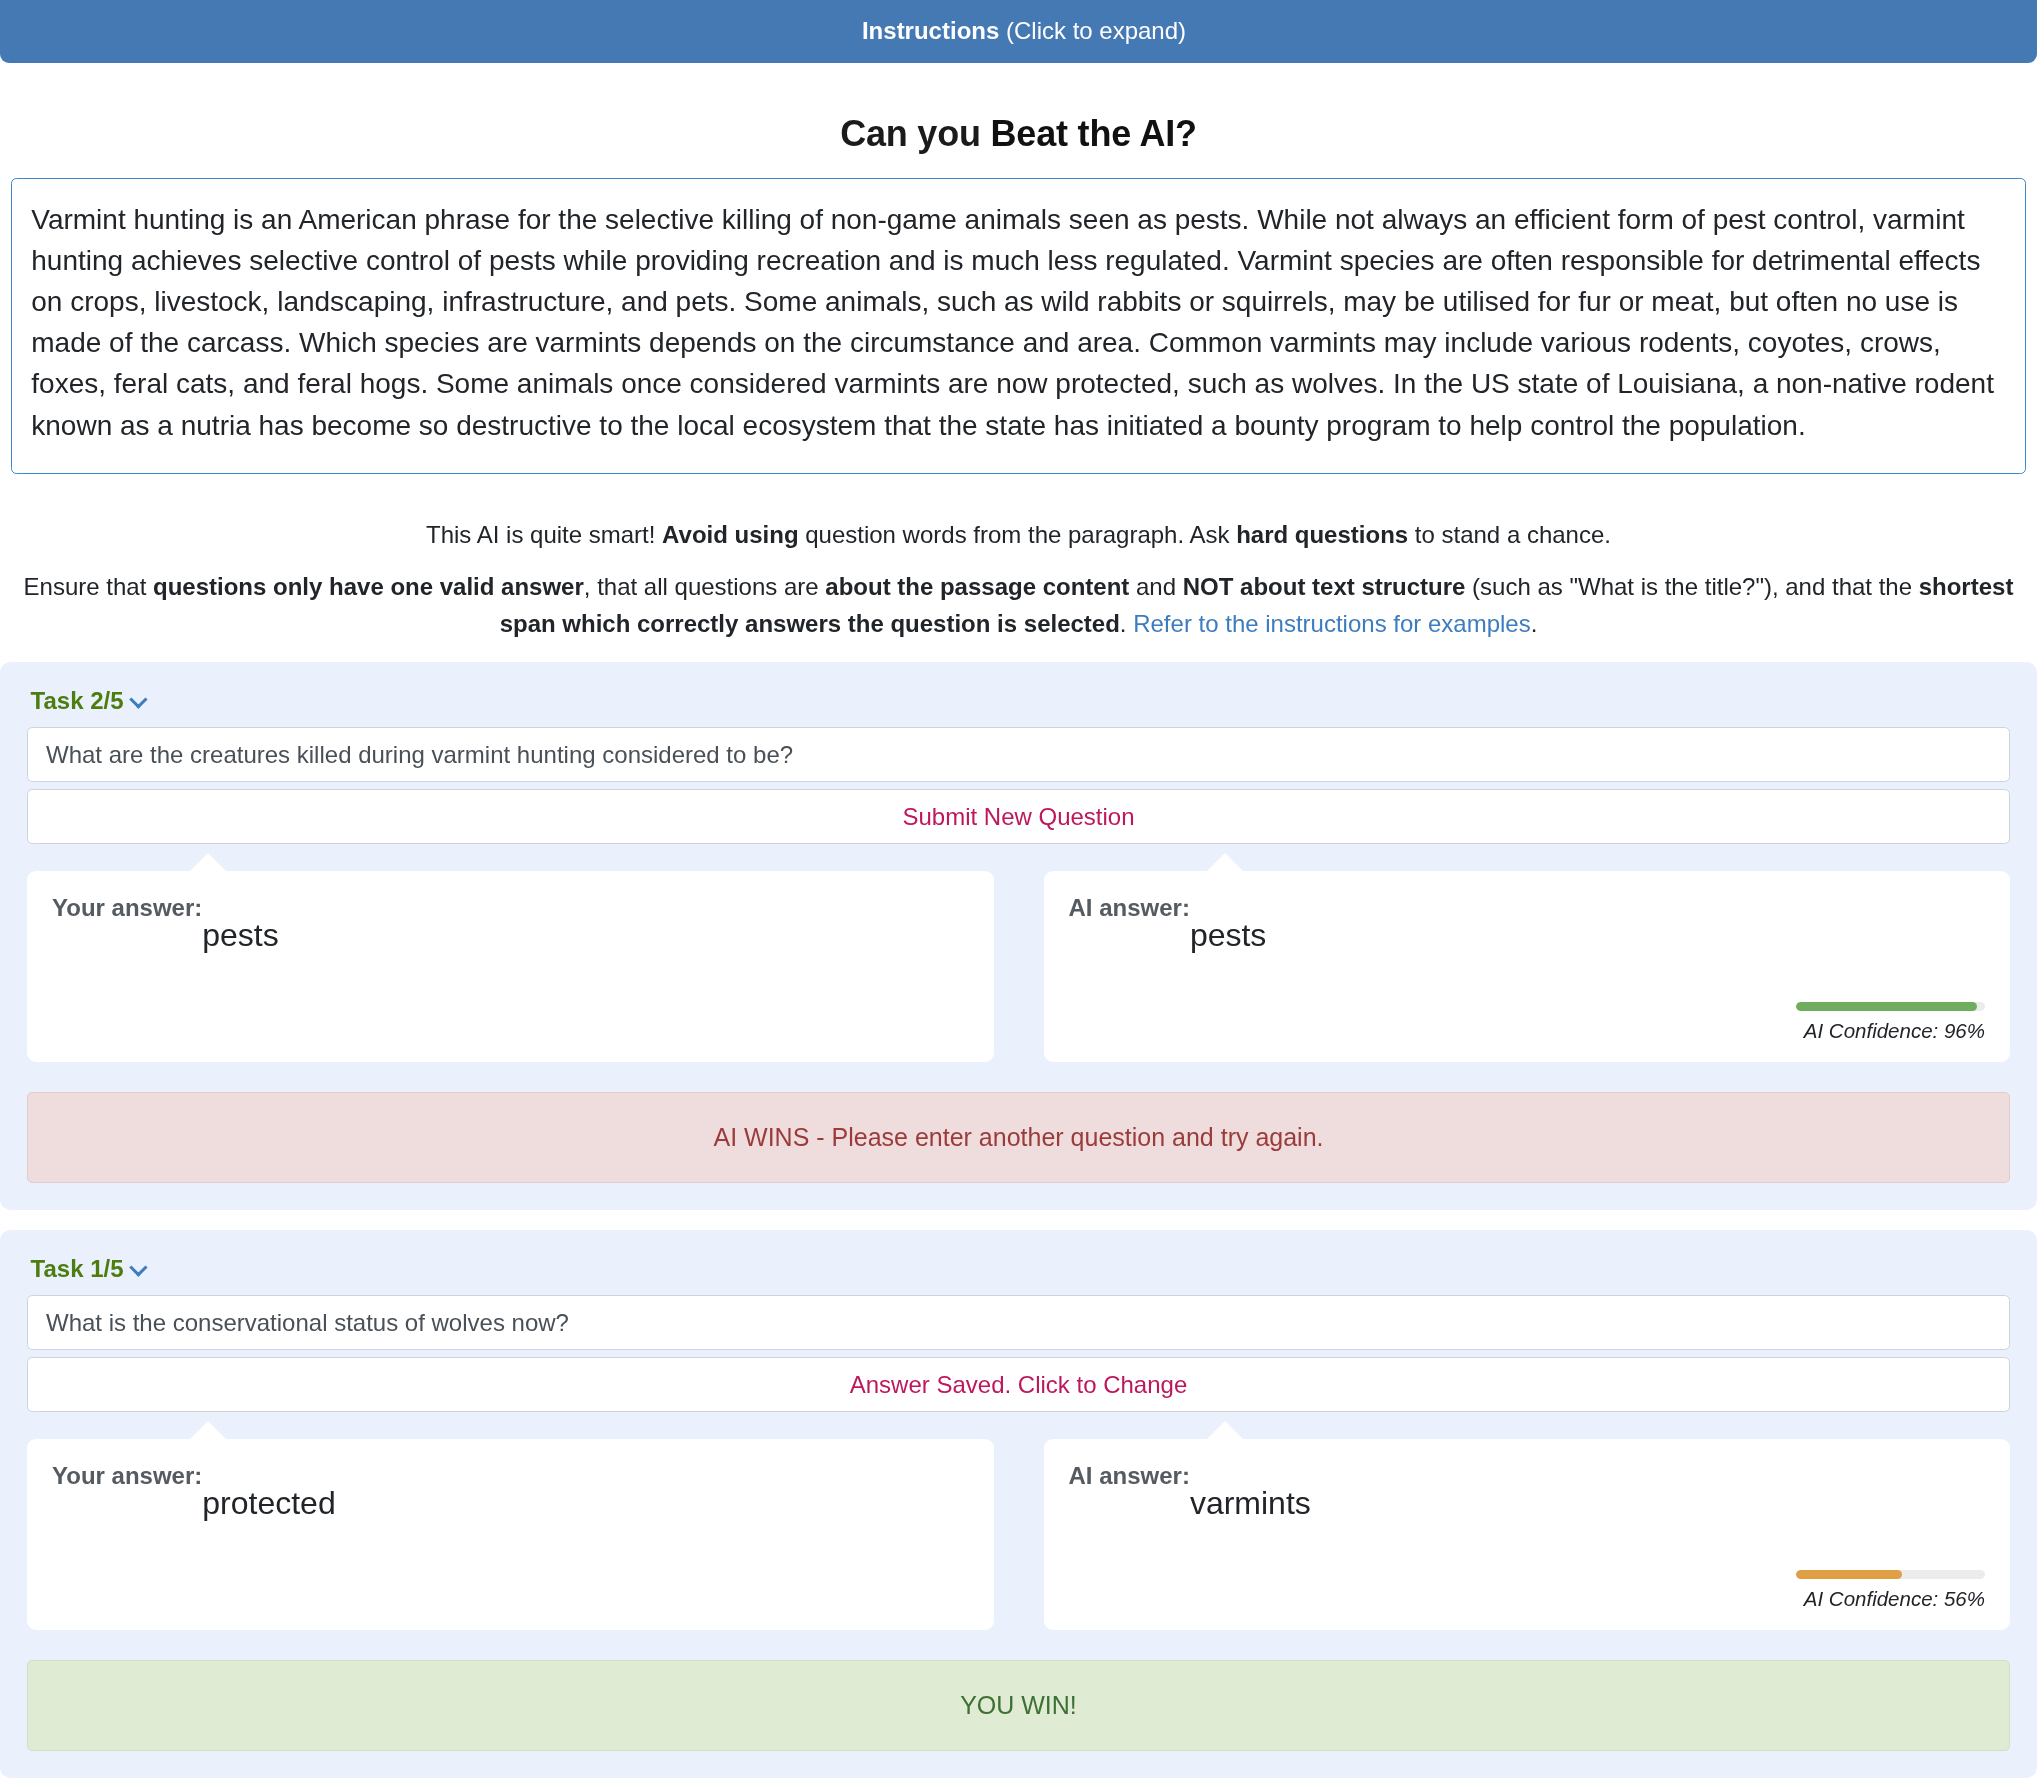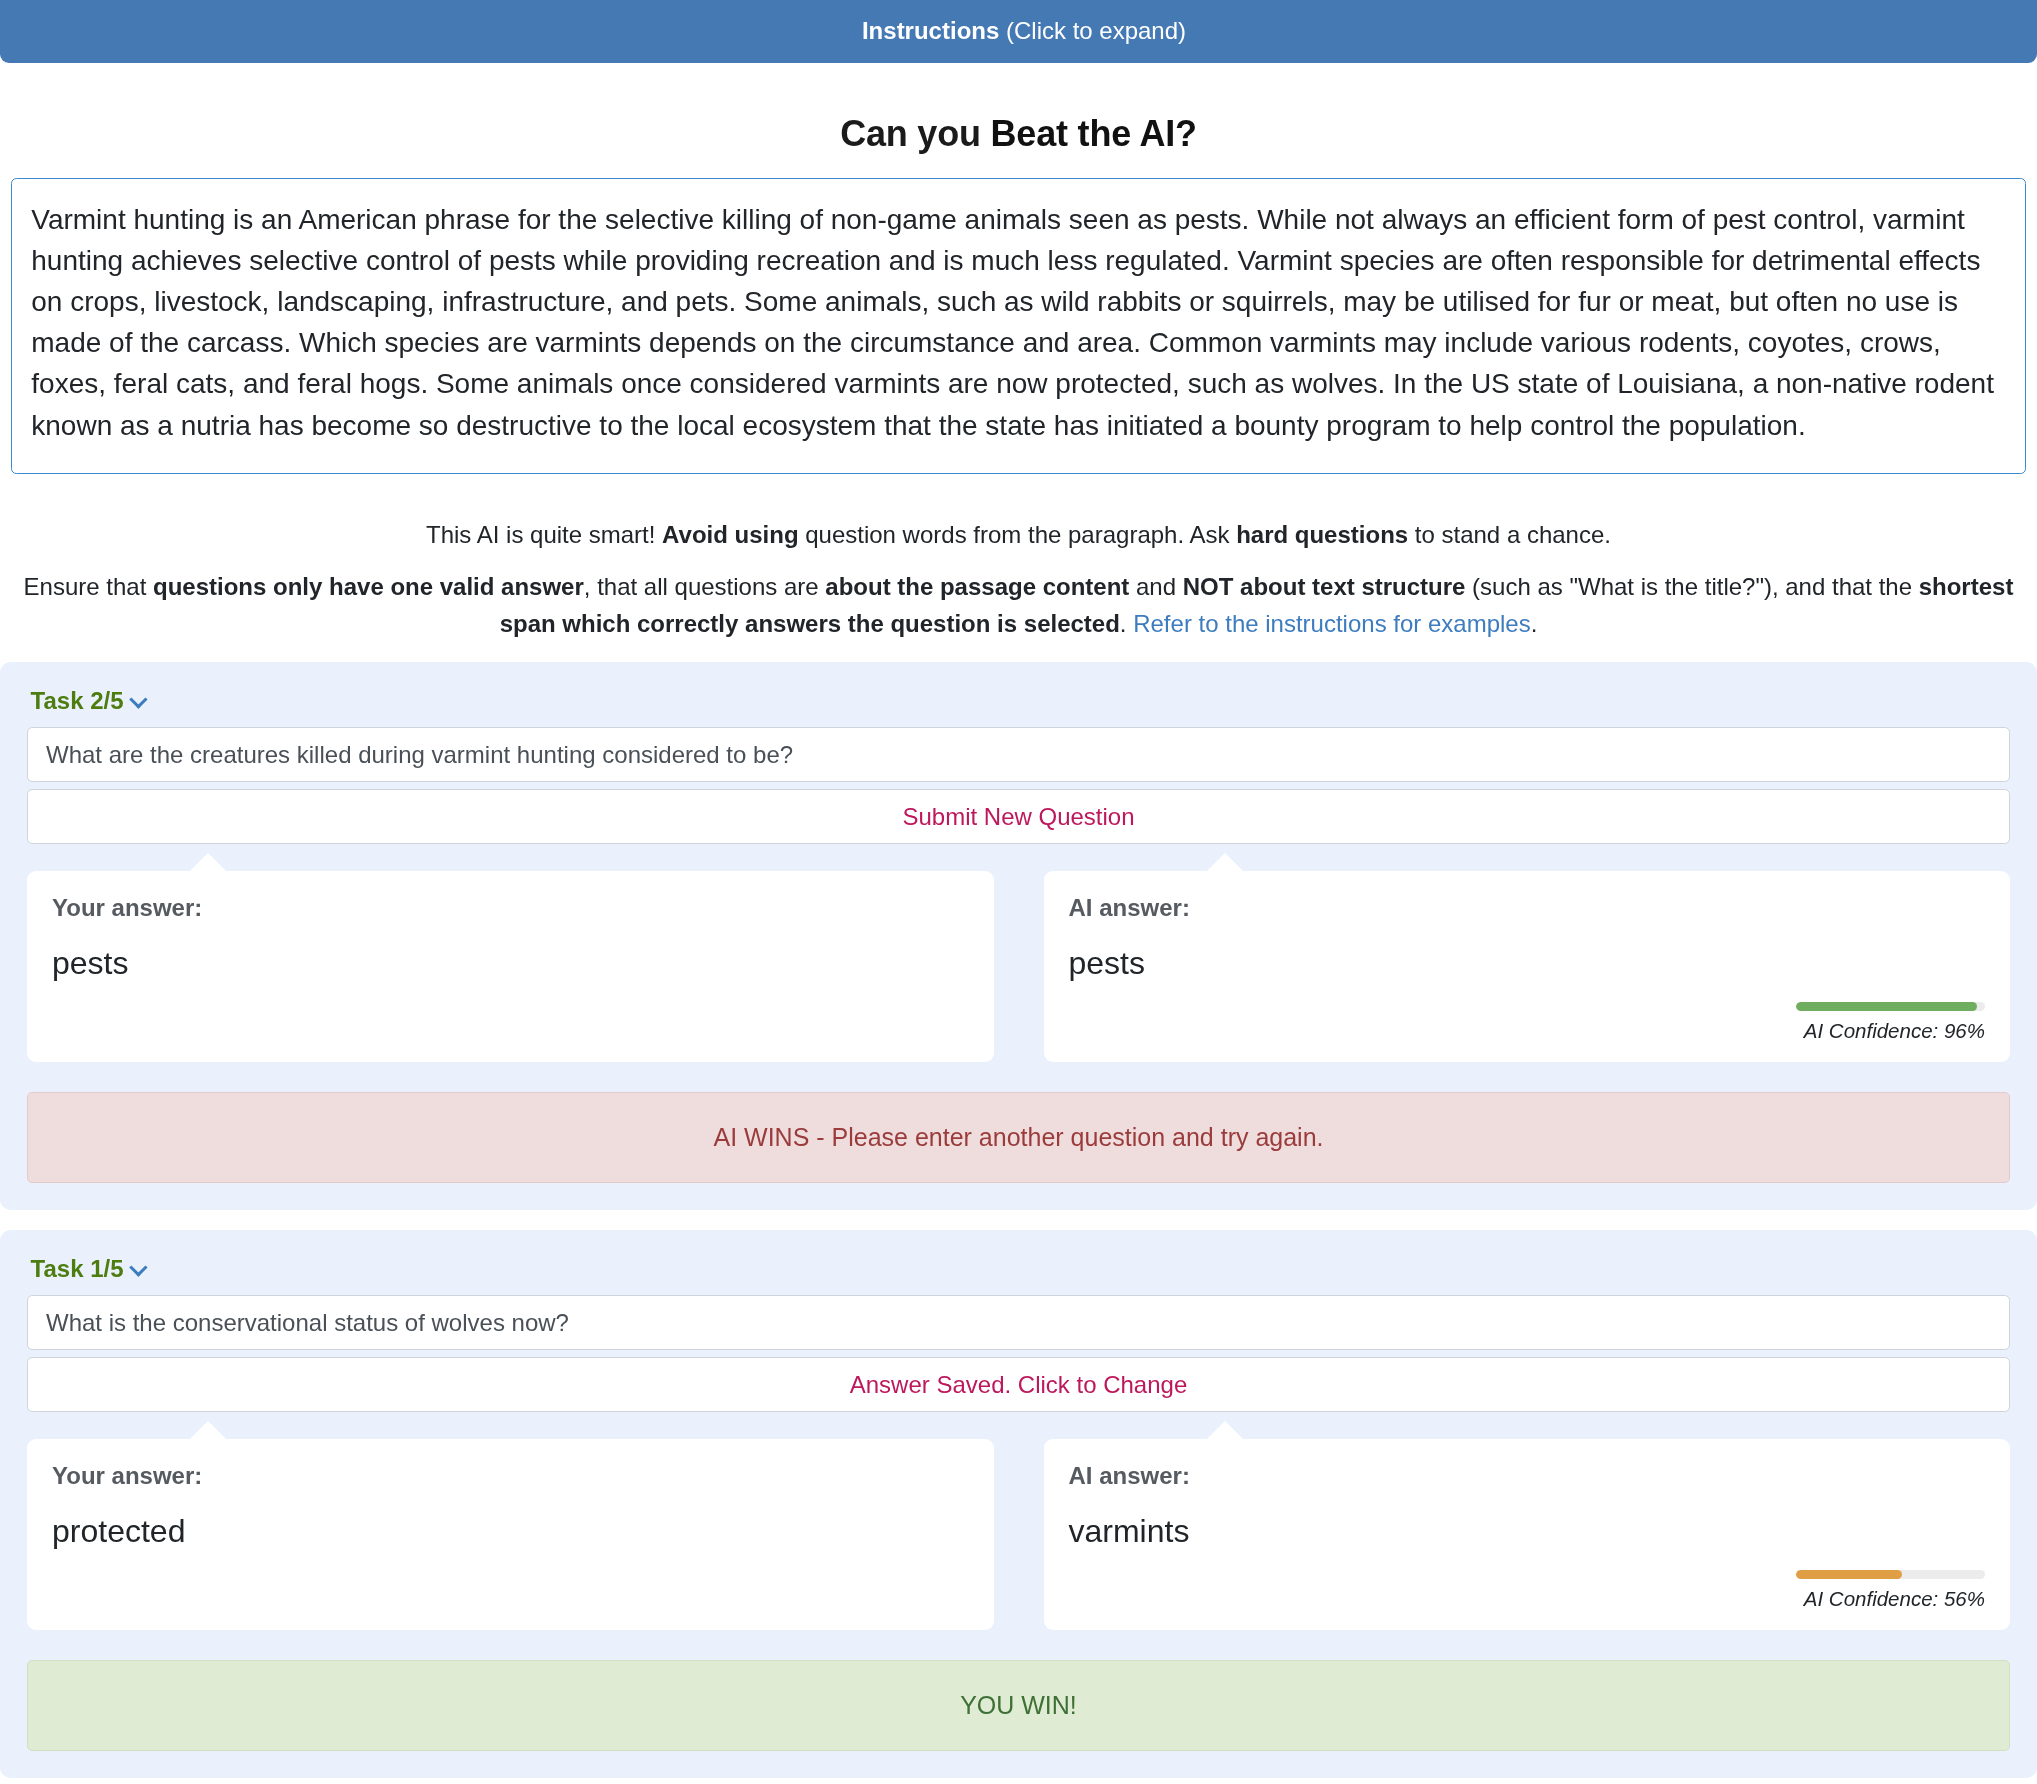--- a/index.html
+++ b/index.html
@@ -139,21 +139,21 @@
     margin-top: 27px;
   }
   .answer-card {
     position: relative;
     flex: 1 1 0;
     background: #ffffff;
     border-radius: 9px;
     padding: 23px 25px 19.6px;
     min-height: 191px;
     display: flex;
-    flex-direction: column;
+    flex-direction: row;
   }
   
   .answer-card::before {
     content: "";
     position: absolute;
     top: -18.7px;
     left: 162px;
     width: 0; height: 0;
     border-left: 19.6px solid transparent;
     border-right: 19.6px solid transparent;

